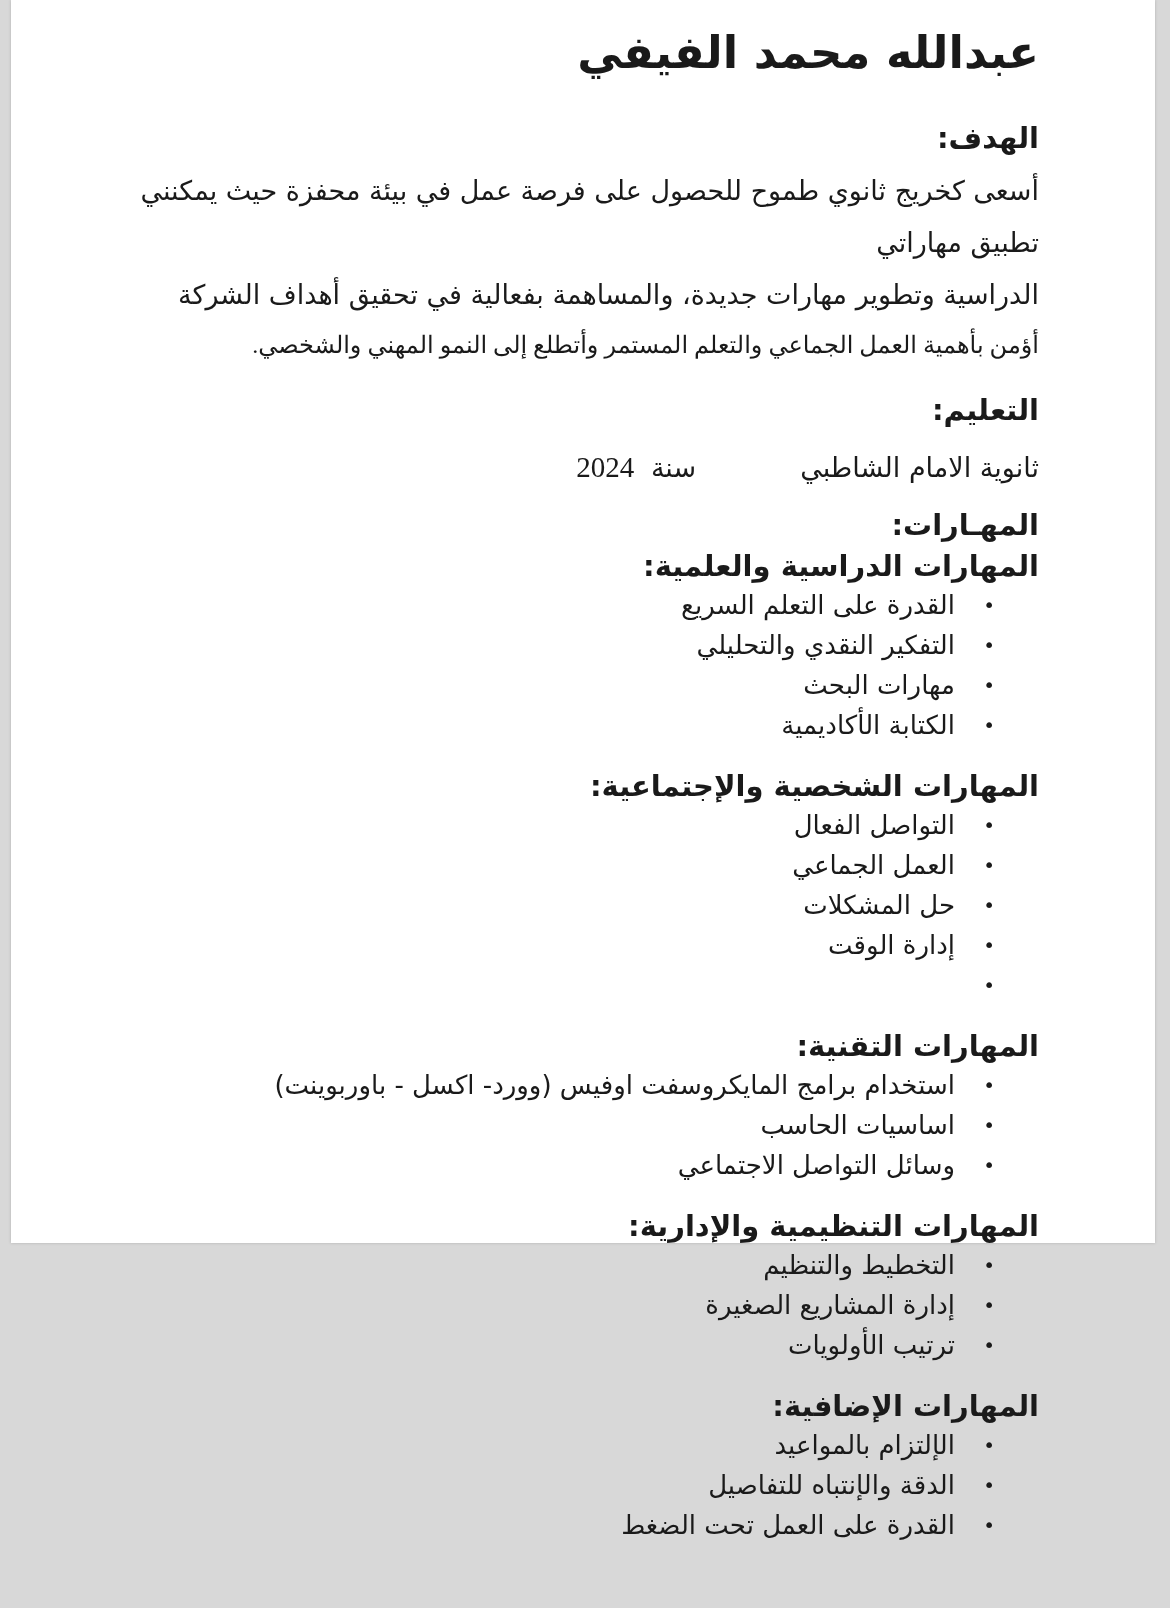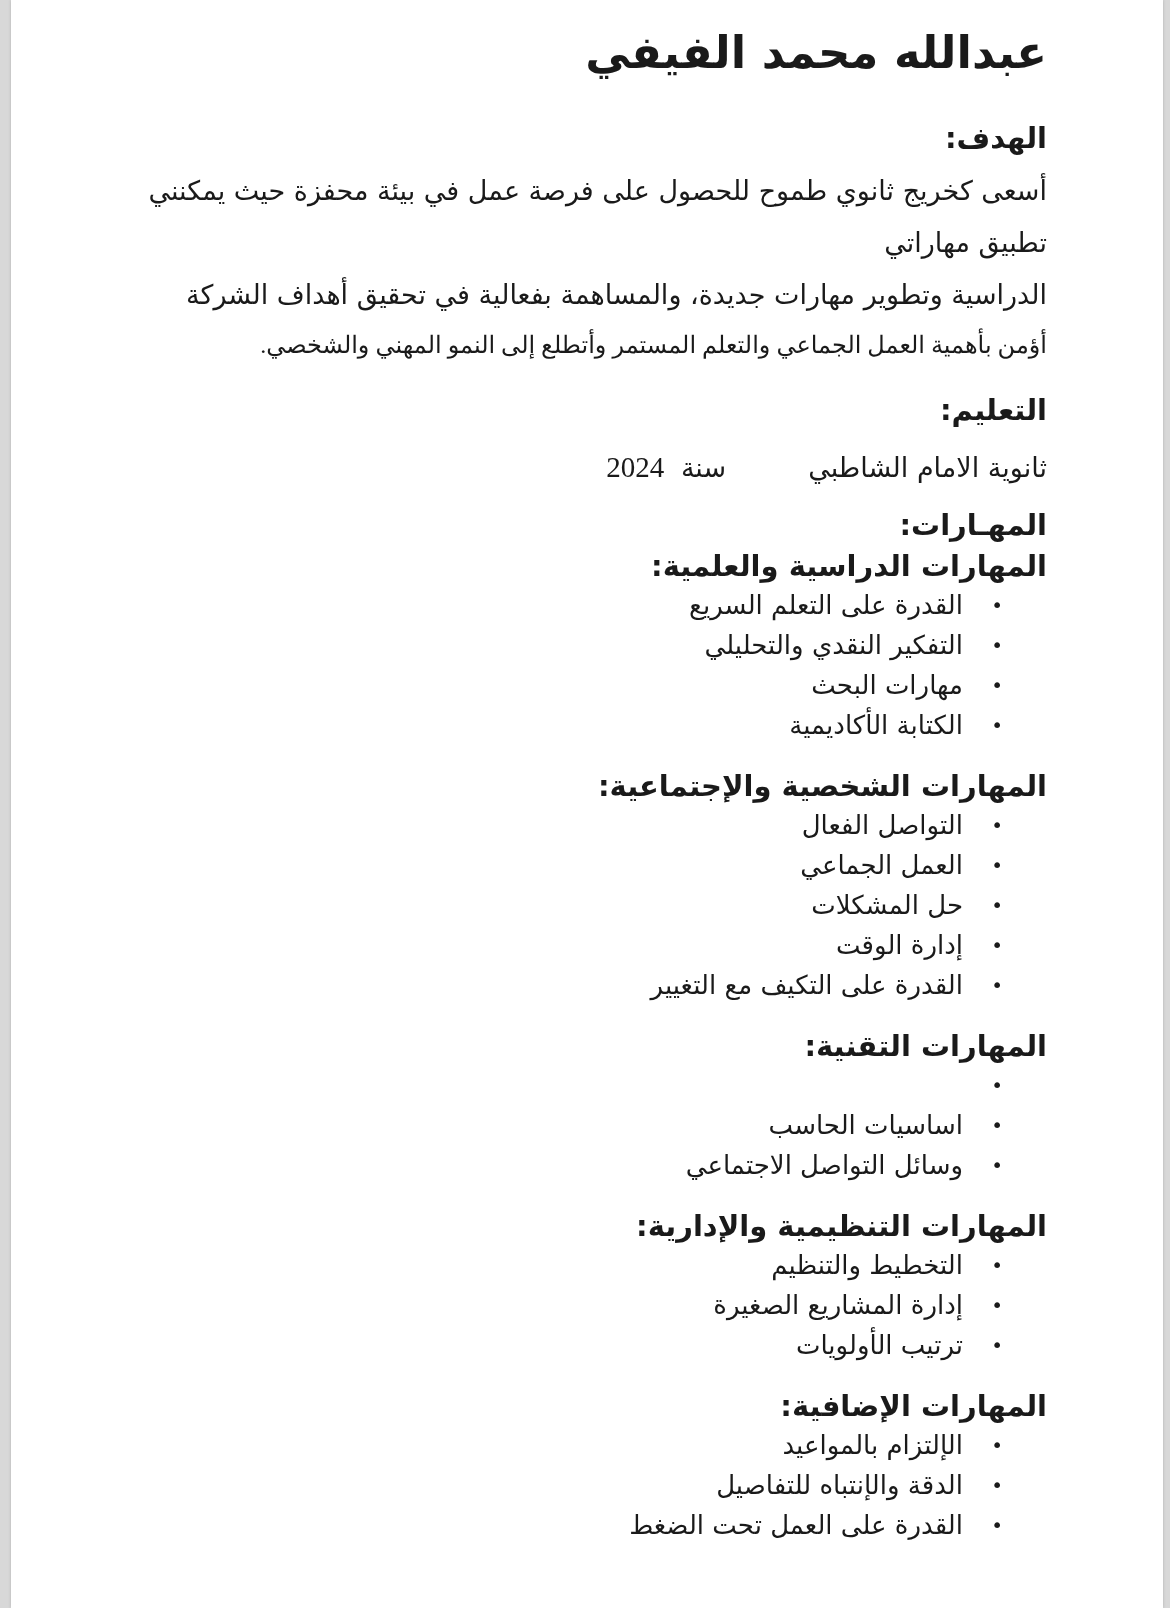--- a/index.html
+++ b/index.html
@@ -17,24 +17,23 @@
   }
   .viewer {
     position: absolute;
     inset: 0;
   }
   .page {
     position: absolute;
     left: 11px;
     top: 0;
     width: 1144px;
-    height: 1608px;
+    height: 1243px;
     background: #ffffff;
     box-shadow: 0 0 3px rgba(0,0,0,0.18);
-    padding-left: 8px;
   }
   .content {
     direction: rtl;
     padding: 22px 116px 0 100px;
   }
   h1, h2, h3, p, div { margin: 0; padding: 0; }
 
   .title {
     font-size: 45px;
     font-weight: 700;
@@ -73,21 +72,21 @@
     font-family: Liberation Serif, serif;
   }
   .education-heading { margin-top: 22px; }
   .edu-row {
     margin-top: 18px;
     font-size: 27px;
     line-height: 40px;
     display: flex;
     align-items: baseline;
   }
-  .edu-year { margin-right: 82px; }
+  .edu-year { margin-right: 104px; }
   .edu-year .latin { margin-right: 8px; }
   .skills-heading { margin-top: 18px; }
   .group { margin-top: 22px; }
   .groups > .group:first-child { margin-top: 3px; }
   .group-title {
     font-size: 29px;
     font-weight: 700;
     line-height: 38px;
   }
   .bullet-row {
@@ -170,27 +169,27 @@
             <div class="bullet-row">
               <span class="dot">•</span>
               <span class="bullet-text">حل المشكلات</span>
             </div>
             <div class="bullet-row">
               <span class="dot">•</span>
               <span class="bullet-text">إدارة الوقت</span>
             </div>
             <div class="bullet-row">
               <span class="dot">•</span>
-              <span class="bullet-text">القدرة على التكيف مع التغيير</span>
             </div>
           </div>
           <div class="group">
             <h3 class="group-title">المهارات التقنية:</h3>
             <div class="bullet-row">
               <span class="dot">•</span>
+              <span class="bullet-text">استخدام برامج المايكروسفت اوفيس (وورد- اكسل - باوربوينت)</span>
             </div>
             <div class="bullet-row">
               <span class="dot">•</span>
               <span class="bullet-text">اساسيات الحاسب</span>
             </div>
             <div class="bullet-row">
               <span class="dot">•</span>
               <span class="bullet-text">وسائل التواصل الاجتماعي</span>
             </div>
           </div>

